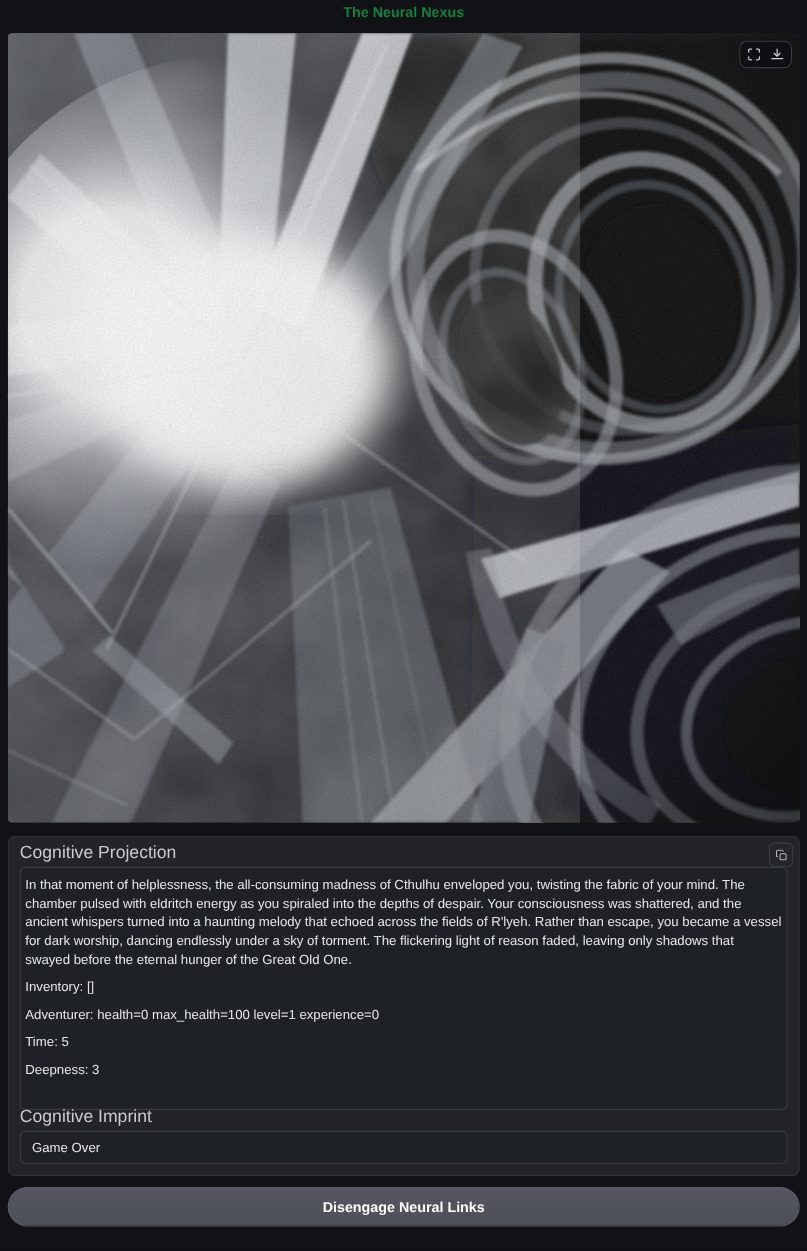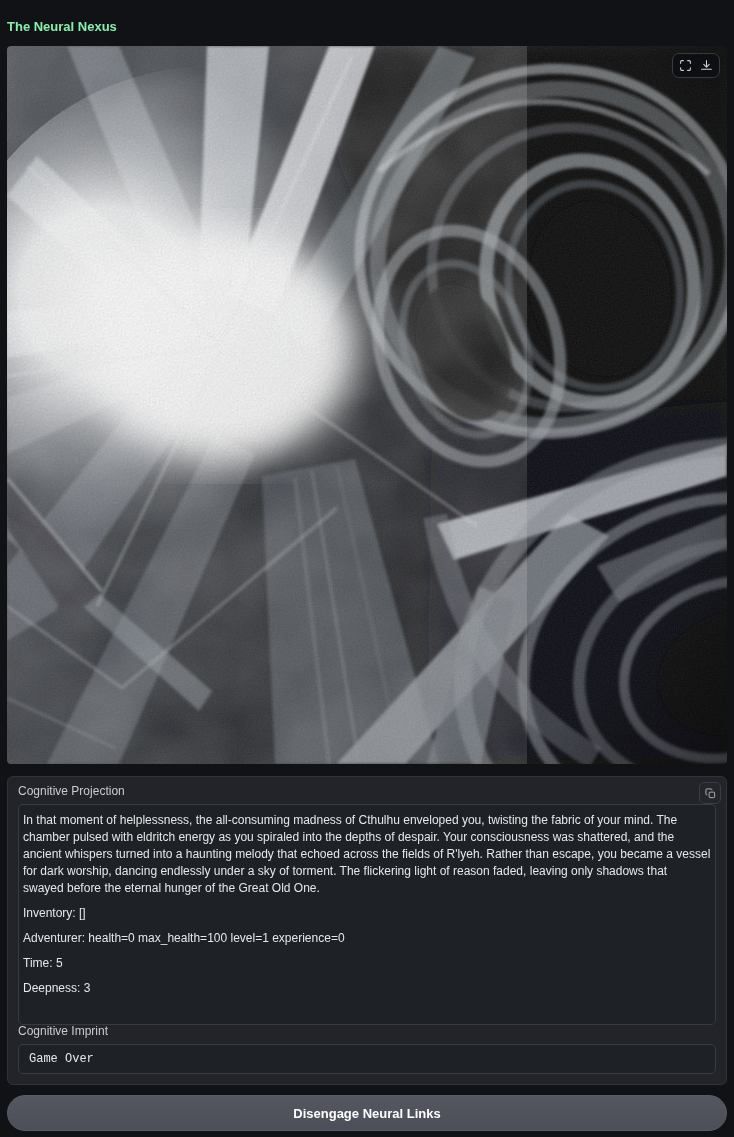--- a/index.html
+++ b/index.html
@@ -5,23 +5,23 @@
   html, body {
     margin: 0; padding: 0;
     width: 734px; height: 1137px;
     background: #101216;
     overflow: hidden;
     font-family: "Liberation Sans", "DejaVu Sans", sans-serif;
   }
   .page { padding: 0 7px; }
 
   .app-title {
-    padding-top: 19px;
+    padding-top: 3px;
     font-size: 13px; font-weight: 700;
-    color: #86efac; line-height: 16px;
+    color: #15803d; line-height: 16px; text-align: center;
   }
 
   
   .image-viewer {
     position: relative;
     margin-top: 11px;
     width: 720px; height: 718px;
     border-radius: 4px;
     overflow: hidden;
     background: #16181d;
@@ -58,21 +58,21 @@
     width: 20px; height: 20px;
     display: flex; align-items: center; justify-content: center;
     background: #24262c;
     border: 1px solid #3a3d44;
     border-radius: 5px;
     cursor: pointer;
   }
   .copy-btn svg { width: 11px; height: 11px; stroke: #b6b9bd; fill: none; stroke-width: 2; stroke-linejoin: round; }
 
   .field-label {
-    font-size: 12px; font-weight: 400;
+    font-size: 16px; font-weight: 400;
     color: #c9cbce;
     line-height: 13px;
     margin-bottom: 6px;
   }
   .field-label.second { margin-top: 0; }
 
   .textbox-output {
     background: #1e2126;
     border: 1px solid #383b41;
     border-radius: 5px;
@@ -88,21 +88,21 @@
 
   .text-input {
     box-sizing: border-box;
     width: 100%; height: 30px;
     background: #1e2126;
     border: 1px solid #383b41;
     border-radius: 5px;
     padding: 0 10px;
     color: #e6e7e8;
     font-size: 12px;
-    font-family: Liberation Mono, monospace;
+    font-family: Liberation Sans, sans-serif;
     outline: none;
   }
 
   
   .action-button {
     margin-top: 10px;
     width: 720px; height: 36px;
     display: flex; align-items: center; justify-content: center;
     background: linear-gradient(#545760, #4c4f58);
     border: 1px solid #5a5d66;

